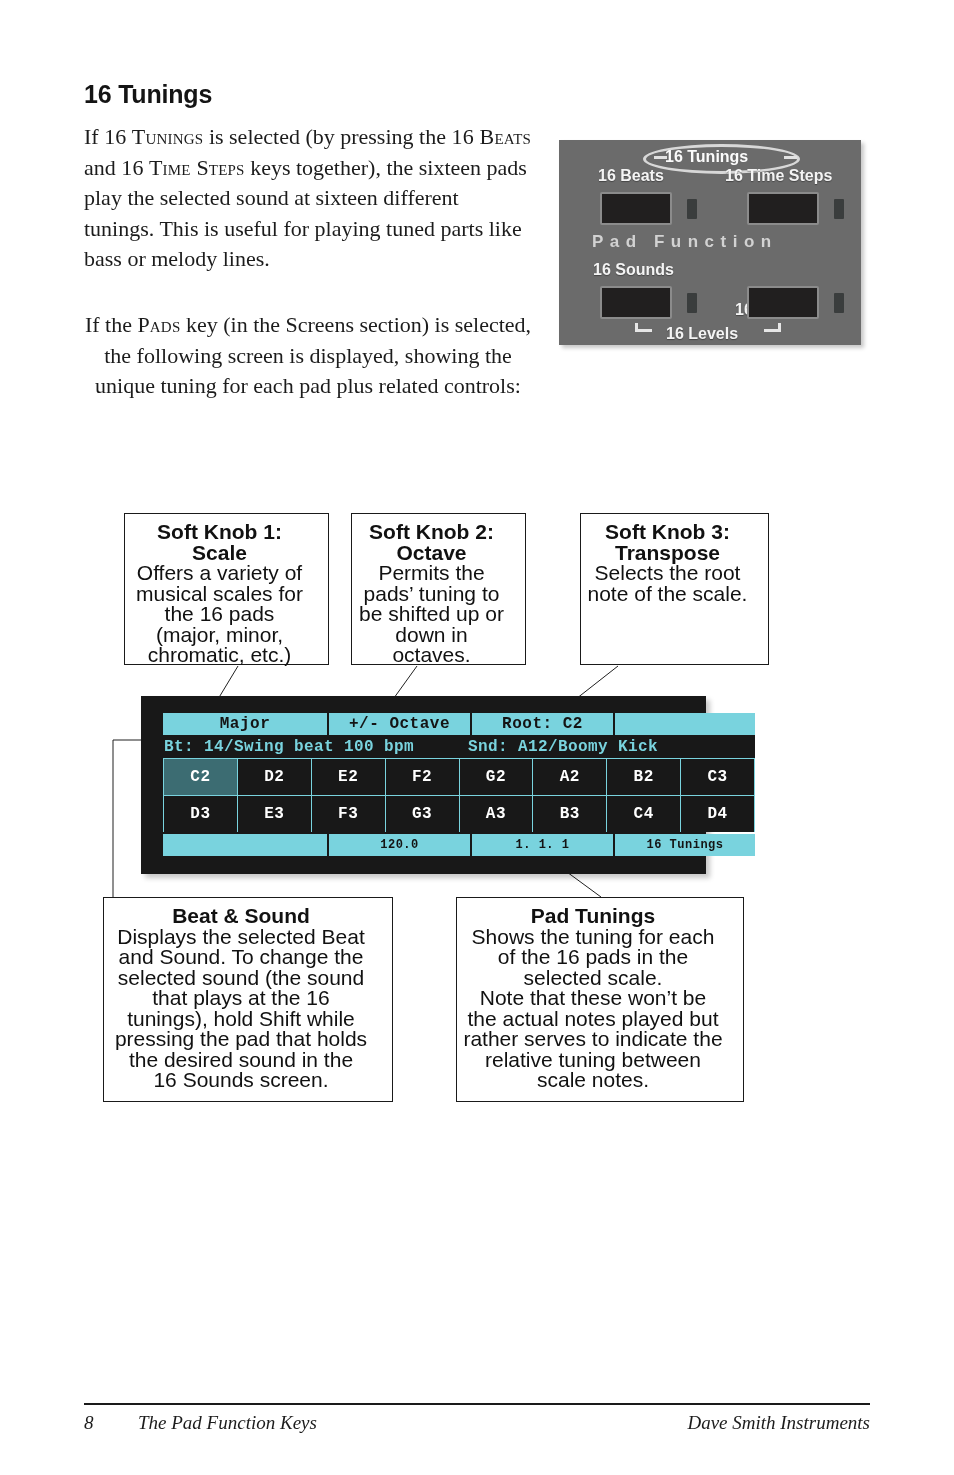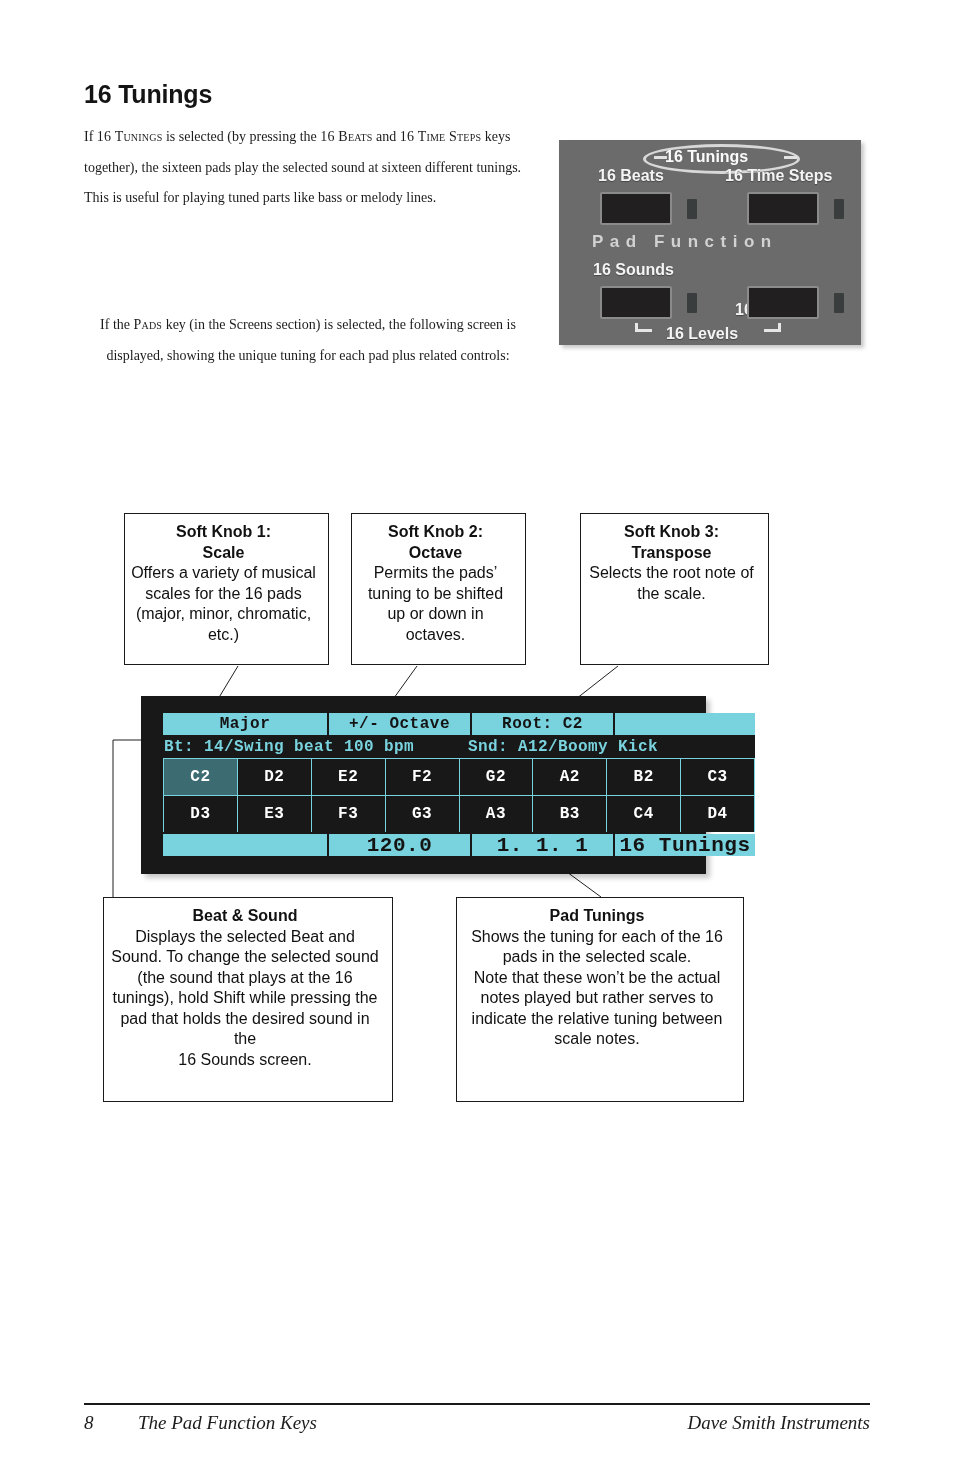--- a/index.html
+++ b/index.html
@@ -28,21 +28,21 @@
     letter-spacing: -0.2px;
     color: #141414;
   }
 
   
   .body-para {
     position: absolute;
     left: 84px;
     width: 448px;
     font-family: "Liberation Serif", serif;
-    font-size: 14px;
+    font-size: 22px;
     line-height: 30.5px;
     color: #1c1c1c;
     text-align: left;
   }
   #para-1 { top: 122px; }
   #para-2 { top: 310px; text-align: center; }
   .smallcaps {
     font-variant: small-caps;
     letter-spacing: 0.2px;
   }
@@ -156,25 +156,25 @@
     border-bottom: 3px solid #e6e6e6;
   }
 
   
   .callout {
     position: absolute;
     background: #ffffff;
     border: 1.5px solid #1a1a1a;
     box-sizing: border-box;
     font-family: "Liberation Sans", sans-serif;
-    font-size: 16px;
+    font-size: 21px;
     line-height: 20.5px;
     text-align: center;
     color: #111111;
-    padding: 8px 12px 6px 6px;
+    padding: 8px 20px 6px 6px;
     z-index: 5;
   }
   .callout .ct-title {
     font-weight: bold;
     display: block;
   }
   .callout .ct-body { display: block; }
 
   #callout-knob1 { left: 124px; top: 513px; width: 205px; height: 152px; }
   #callout-knob2 { left: 351px; top: 513px; width: 175px; height: 152px; }
@@ -270,21 +270,21 @@
   
   #lcd-row-bottom { height: 22px; margin-top: 2px; }
   #lcd-row-bottom .lcd-cell {
     background: #79d3de;
     color: #141414;
     display: flex;
     align-items: center;
     justify-content: center;
     font-family: "Liberation Mono", monospace;
     font-weight: bold;
-    font-size: 21px;
+    font-size: 12px;
     letter-spacing: 0.5px;
     border-right: 2px solid #181818;
     box-sizing: border-box;
     white-space: nowrap;
   }
   #lcd-row-bottom .lcd-cell:last-child { border-right: none; }
 
   
   #footer-rule {
     position: absolute;

